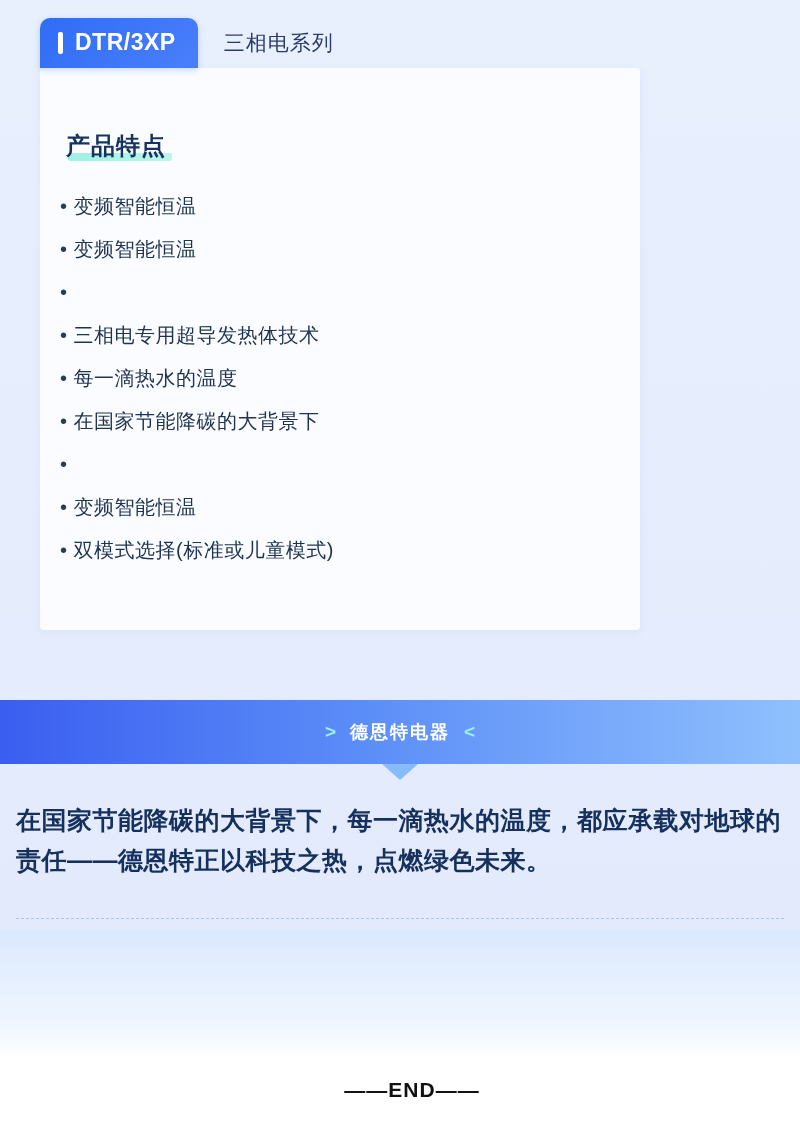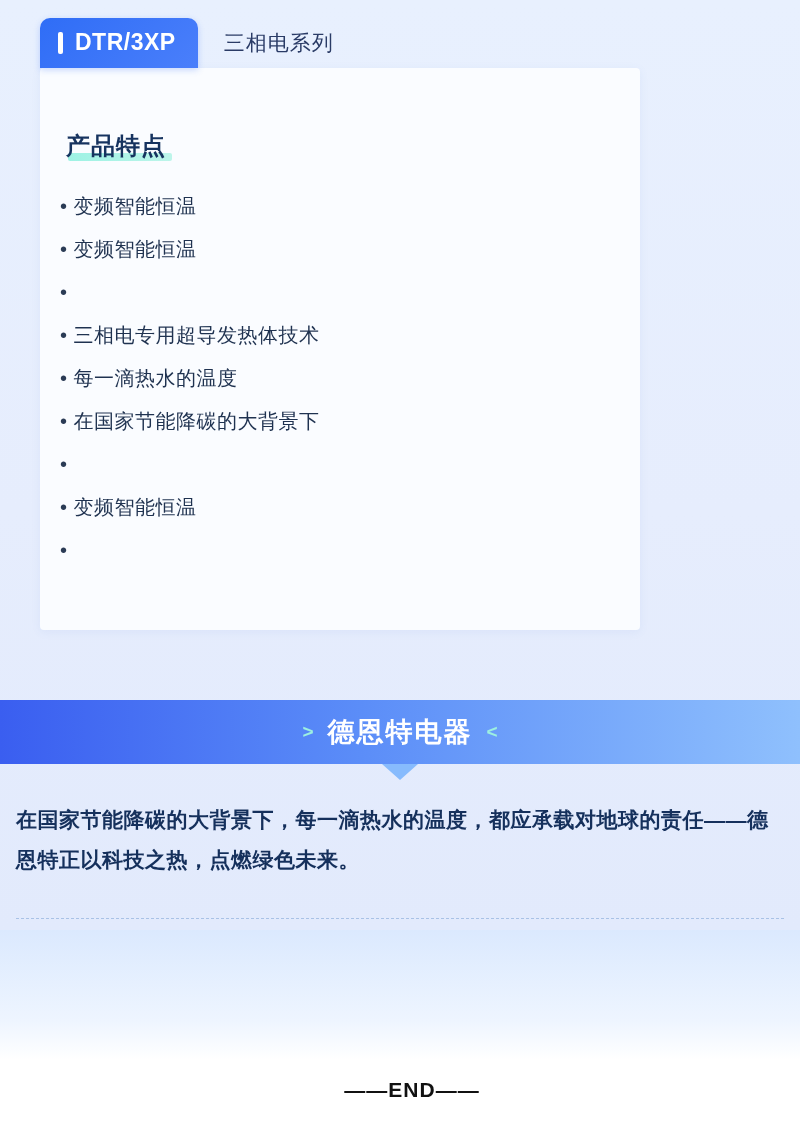--- a/index.html
+++ b/index.html
@@ -156,42 +156,42 @@
     align-items: center;
     gap: 14px;
   }
   .chev {
     color: #9df0e0;
     font-size: 19px;
     font-weight: bold;
   }
   .banner-text {
     color: #ffffff;
-    font-size: 27px;
+    font-size: 18px;
     font-weight: bold;
     letter-spacing: 2px;
   }
   .banner-arrow {
     position: absolute;
     left: 382px;
     top: 764px;
     width: 0;
     height: 0;
     border-left: 18px solid transparent;
     border-right: 18px solid transparent;
     border-top: 16px solid #87bbfd;
   }
 
   
   .slogan {
     position: absolute;
     left: 16px;
     top: 800px;
     width: 768px;
-    font-size: 21px;
+    font-size: 25px;
     font-weight: bold;
     color: #15305c;
     line-height: 40px;
     letter-spacing: 0.5px;
   }
   .divider {
     position: absolute;
     left: 16px;
     top: 918px;
     width: 768px;
@@ -262,20 +262,21 @@
       </li>
       <li class="feature-item">
         <span class="bullet">•</span>
       </li>
       <li class="feature-item">
         <span class="bullet">•</span>
         <span>变频智能恒温</span>
       </li>
       <li class="feature-item">
         <span class="bullet">•</span>
+        <span>双模式选择(标准或儿童模式)</span>
       </li>
     </ul>
   </div>
 
   <div class="banner">
     <div class="banner-inner">
       <span class="chev">&gt;</span>
       <span class="banner-text">德恩特电器</span>
       <span class="chev">&lt;</span>
     </div>

